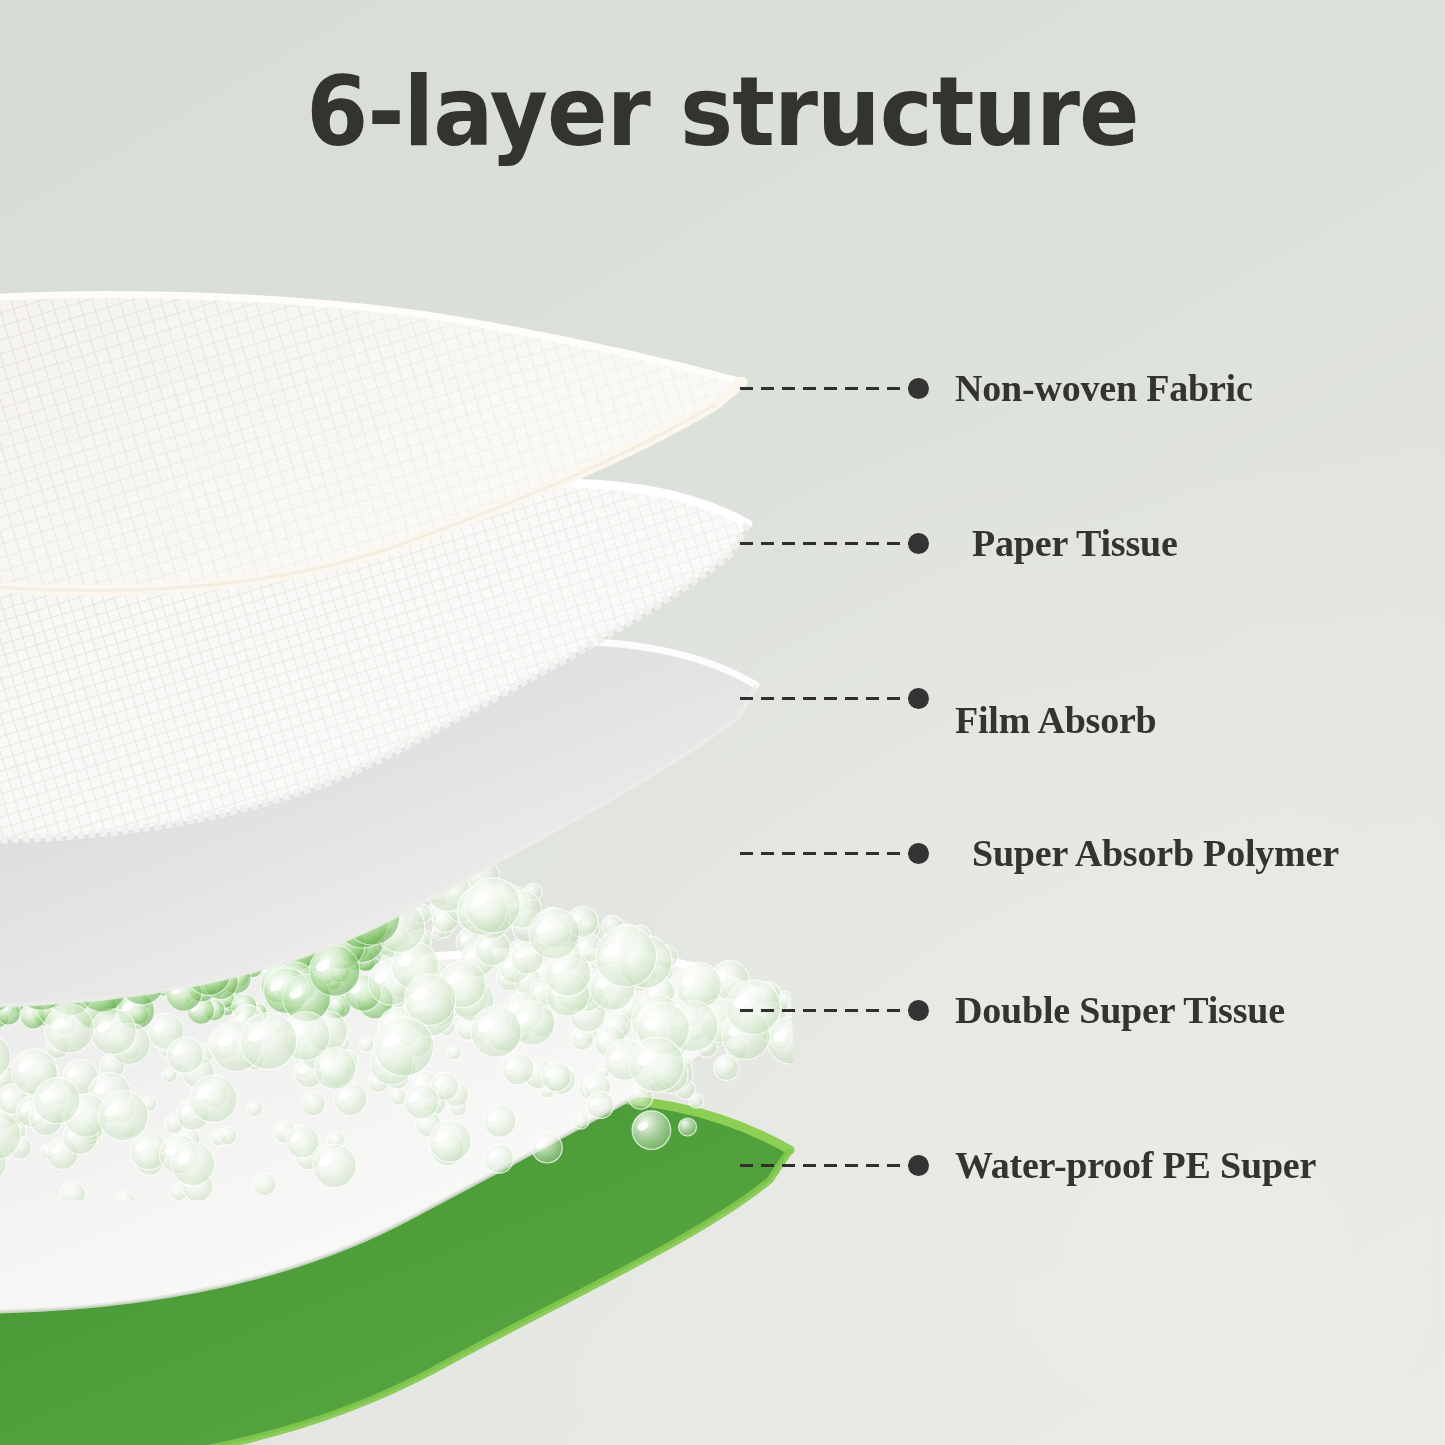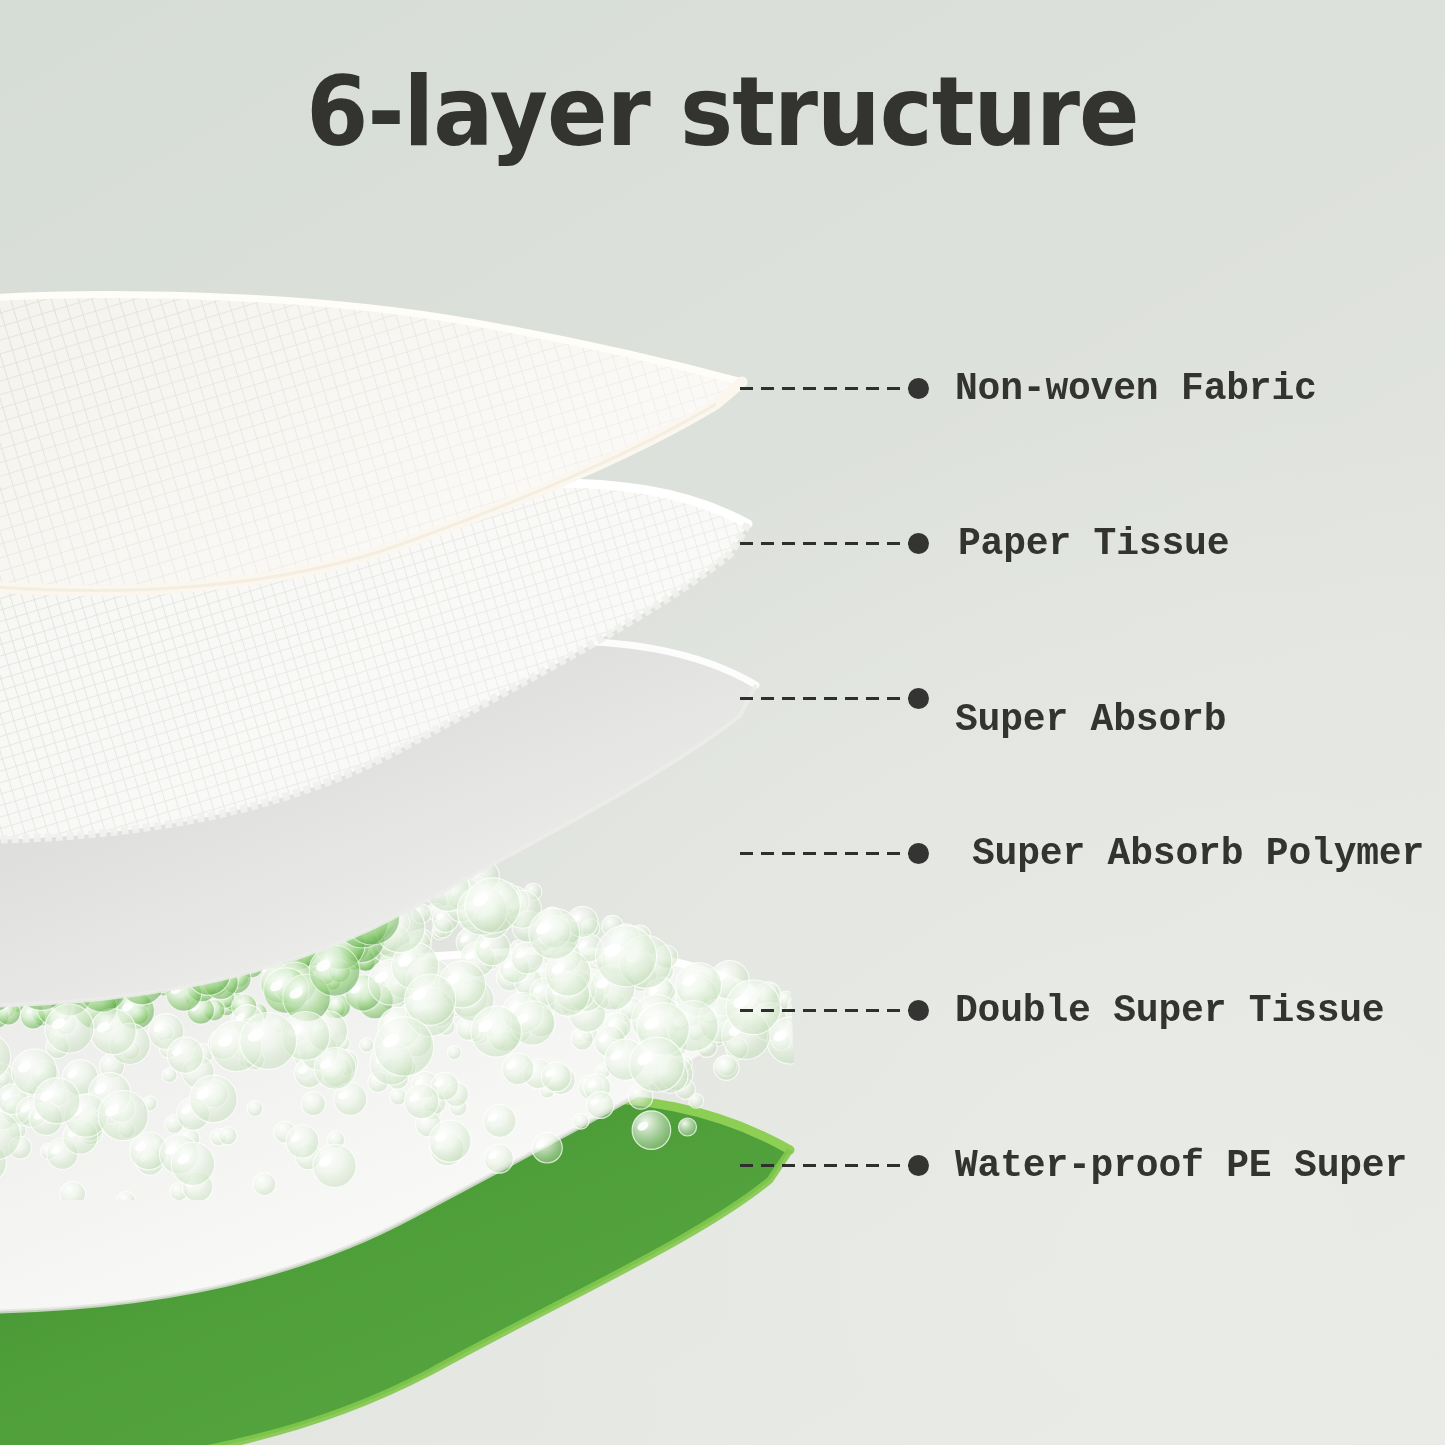--- a/index.html
+++ b/index.html
@@ -44,21 +44,21 @@
   }
   .dot{
     position:absolute;width:21px;height:21px;border-radius:50%;
     background:#343432;top:-10px;
   }
   .ctext{
     position:absolute;left:40px;top:0;
     transform:translateY(-50%);
     font-size:38px;line-height:45px;font-weight:700;
     color:#333330;white-space:nowrap;
-    font-family:Liberation Mono, monospace;
+    font-family:Liberation Serif, serif;
     letter-spacing:-.2px;
   }
   .ctext.two{line-height:46px;}
   .ctext .l2{display:block;}
 </style>
 </head>
 <body>
 
 <div id="stage">
 
@@ -1226,30 +1226,30 @@
     <div class="lead" style="left:0;width:178px;"></div>
     <div class="dot" style="left:168px;"></div>
     <div class="ctext" style="left:215px;">
       <span>Non-woven Fabric</span>
     </div>
   </div>
 
   <div class="callout" style="left:740px;top:543px;">
     <div class="lead" style="left:0;width:178px;"></div>
     <div class="dot" style="left:168px;"></div>
-    <div class="ctext" style="left:218px;">
+    <div class="ctext" style="left:232px;">
       <span>Paper Tissue</span>
     </div>
   </div>
 
   <div class="callout" style="left:740px;top:698px;">
     <div class="lead" style="left:0;width:178px;"></div>
     <div class="dot" style="left:168px;"></div>
     <div class="ctext two" style="left:215px;top:22px;">
-      <span>Super Absorb</span>
+      <span>Film Absorb</span>
     </div>
   </div>
 
   <div class="callout" style="left:740px;top:853px;">
     <div class="lead" style="left:0;width:178px;"></div>
     <div class="dot" style="left:168px;"></div>
     <div class="ctext" style="left:215px;margin-left:17px;">
       <span>Super Absorb Polymer</span>
     </div>
   </div>

